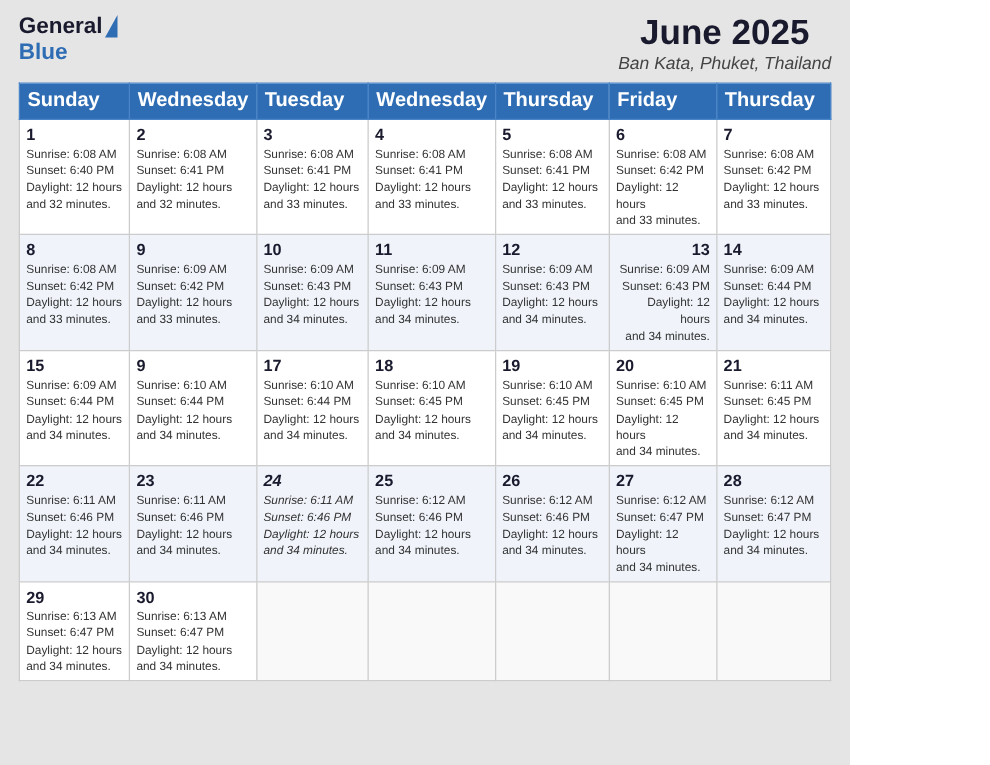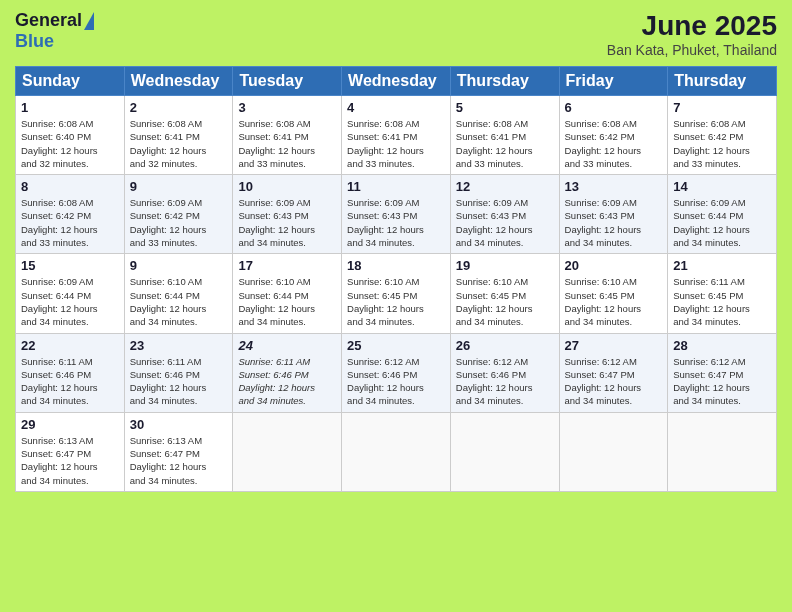--- a/index.html
+++ b/index.html
@@ -4,23 +4,23 @@
   <style>
     * { box-sizing: border-box; margin: 0; padding: 0; }
     body {
       font-family: Arial, sans-serif;
       background: #fff;
       width: 792px;
       height: 612px;
       overflow: hidden;
     }
     .page {
-      width: 792px;
+      width: 680px;
       height: 612px;
-      background: #bef264;
+      background: #e5e5e5;
       padding: 10px 15px;
     }
     .header {
       display: flex;
       justify-content: space-between;
       align-items: flex-start;
       margin-bottom: 8px;
     }
     .logo {
       display: flex;
@@ -42,30 +42,31 @@
       color: #2e6db4;
     }
     .logo-triangle {
       width: 0;
       height: 0;
       border-left: 10px solid transparent;
       border-bottom: 18px solid #2e6db4;
       margin-left: 2px;
     }
     .title-section {
-      text-align: right;
+      text-align: center;
     }
     .main-title {
       font-size: 28px;
       font-weight: bold;
       color: #1a1a2e;
     }
     .subtitle {
       font-size: 14px;
       color: #444;
+      font-style: italic;
     }
     .calendar {
       width: 100%;
       border-collapse: collapse;
       border: 1px solid #ccc;
     }
     .calendar th {
       background: #2e6db4;
       color: #fff;
       font-size: 16px;
@@ -235,21 +236,21 @@
           </td>
           <td style="background: rgb(240, 244, 250);">
             <span class="day-num">12</span>
             <div class="day-info">
               <div>Sunrise: 6:09 AM</div>
               <div>Sunset: 6:43 PM</div>
               <div>Daylight: 12 hours</div>
               <div>and 34 minutes.</div>
             </div>
           </td>
-          <td style="background: rgb(240, 244, 250);">
+          <td style="background: rgb(240, 244, 250); text-align: right;">
             <span class="day-num">13</span>
             <div class="day-info">
               <div>Sunrise: 6:09 AM</div>
               <div>Sunset: 6:43 PM</div>
               <div>Daylight: 12 hours</div>
               <div>and 34 minutes.</div>
             </div>
           </td>
           <td style="background: rgb(240, 244, 250);">
             <span class="day-num">14</span>

